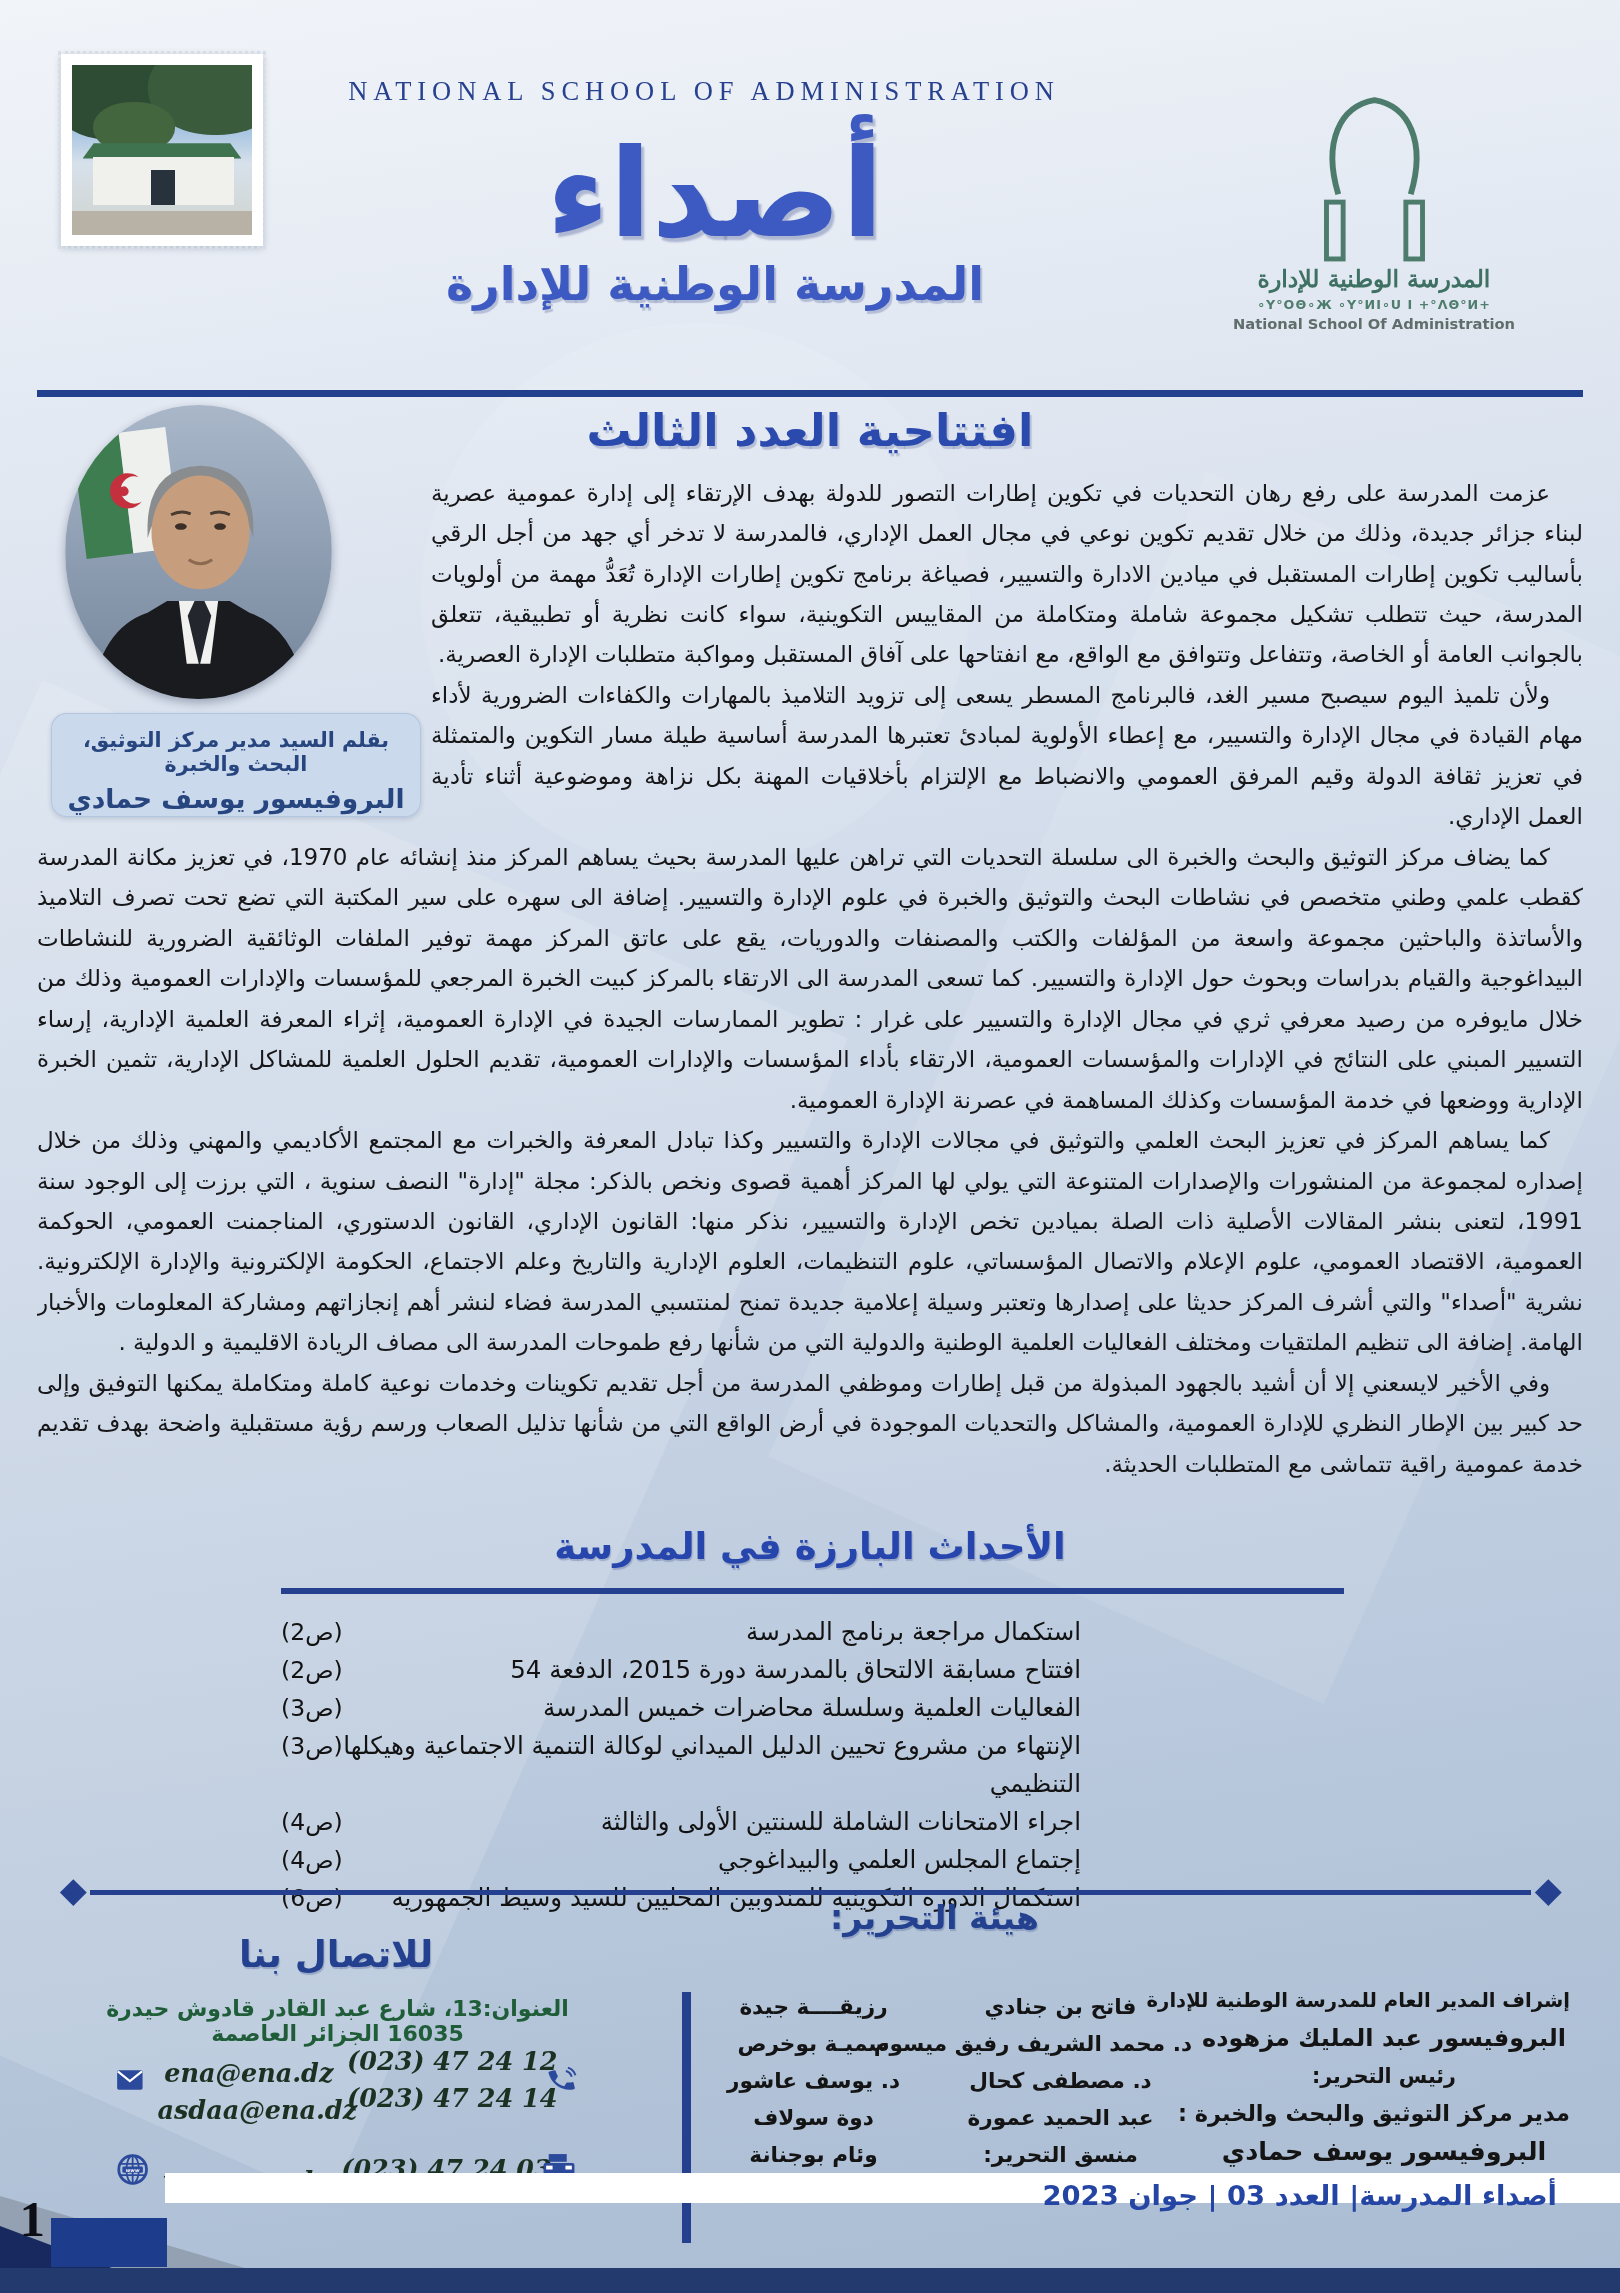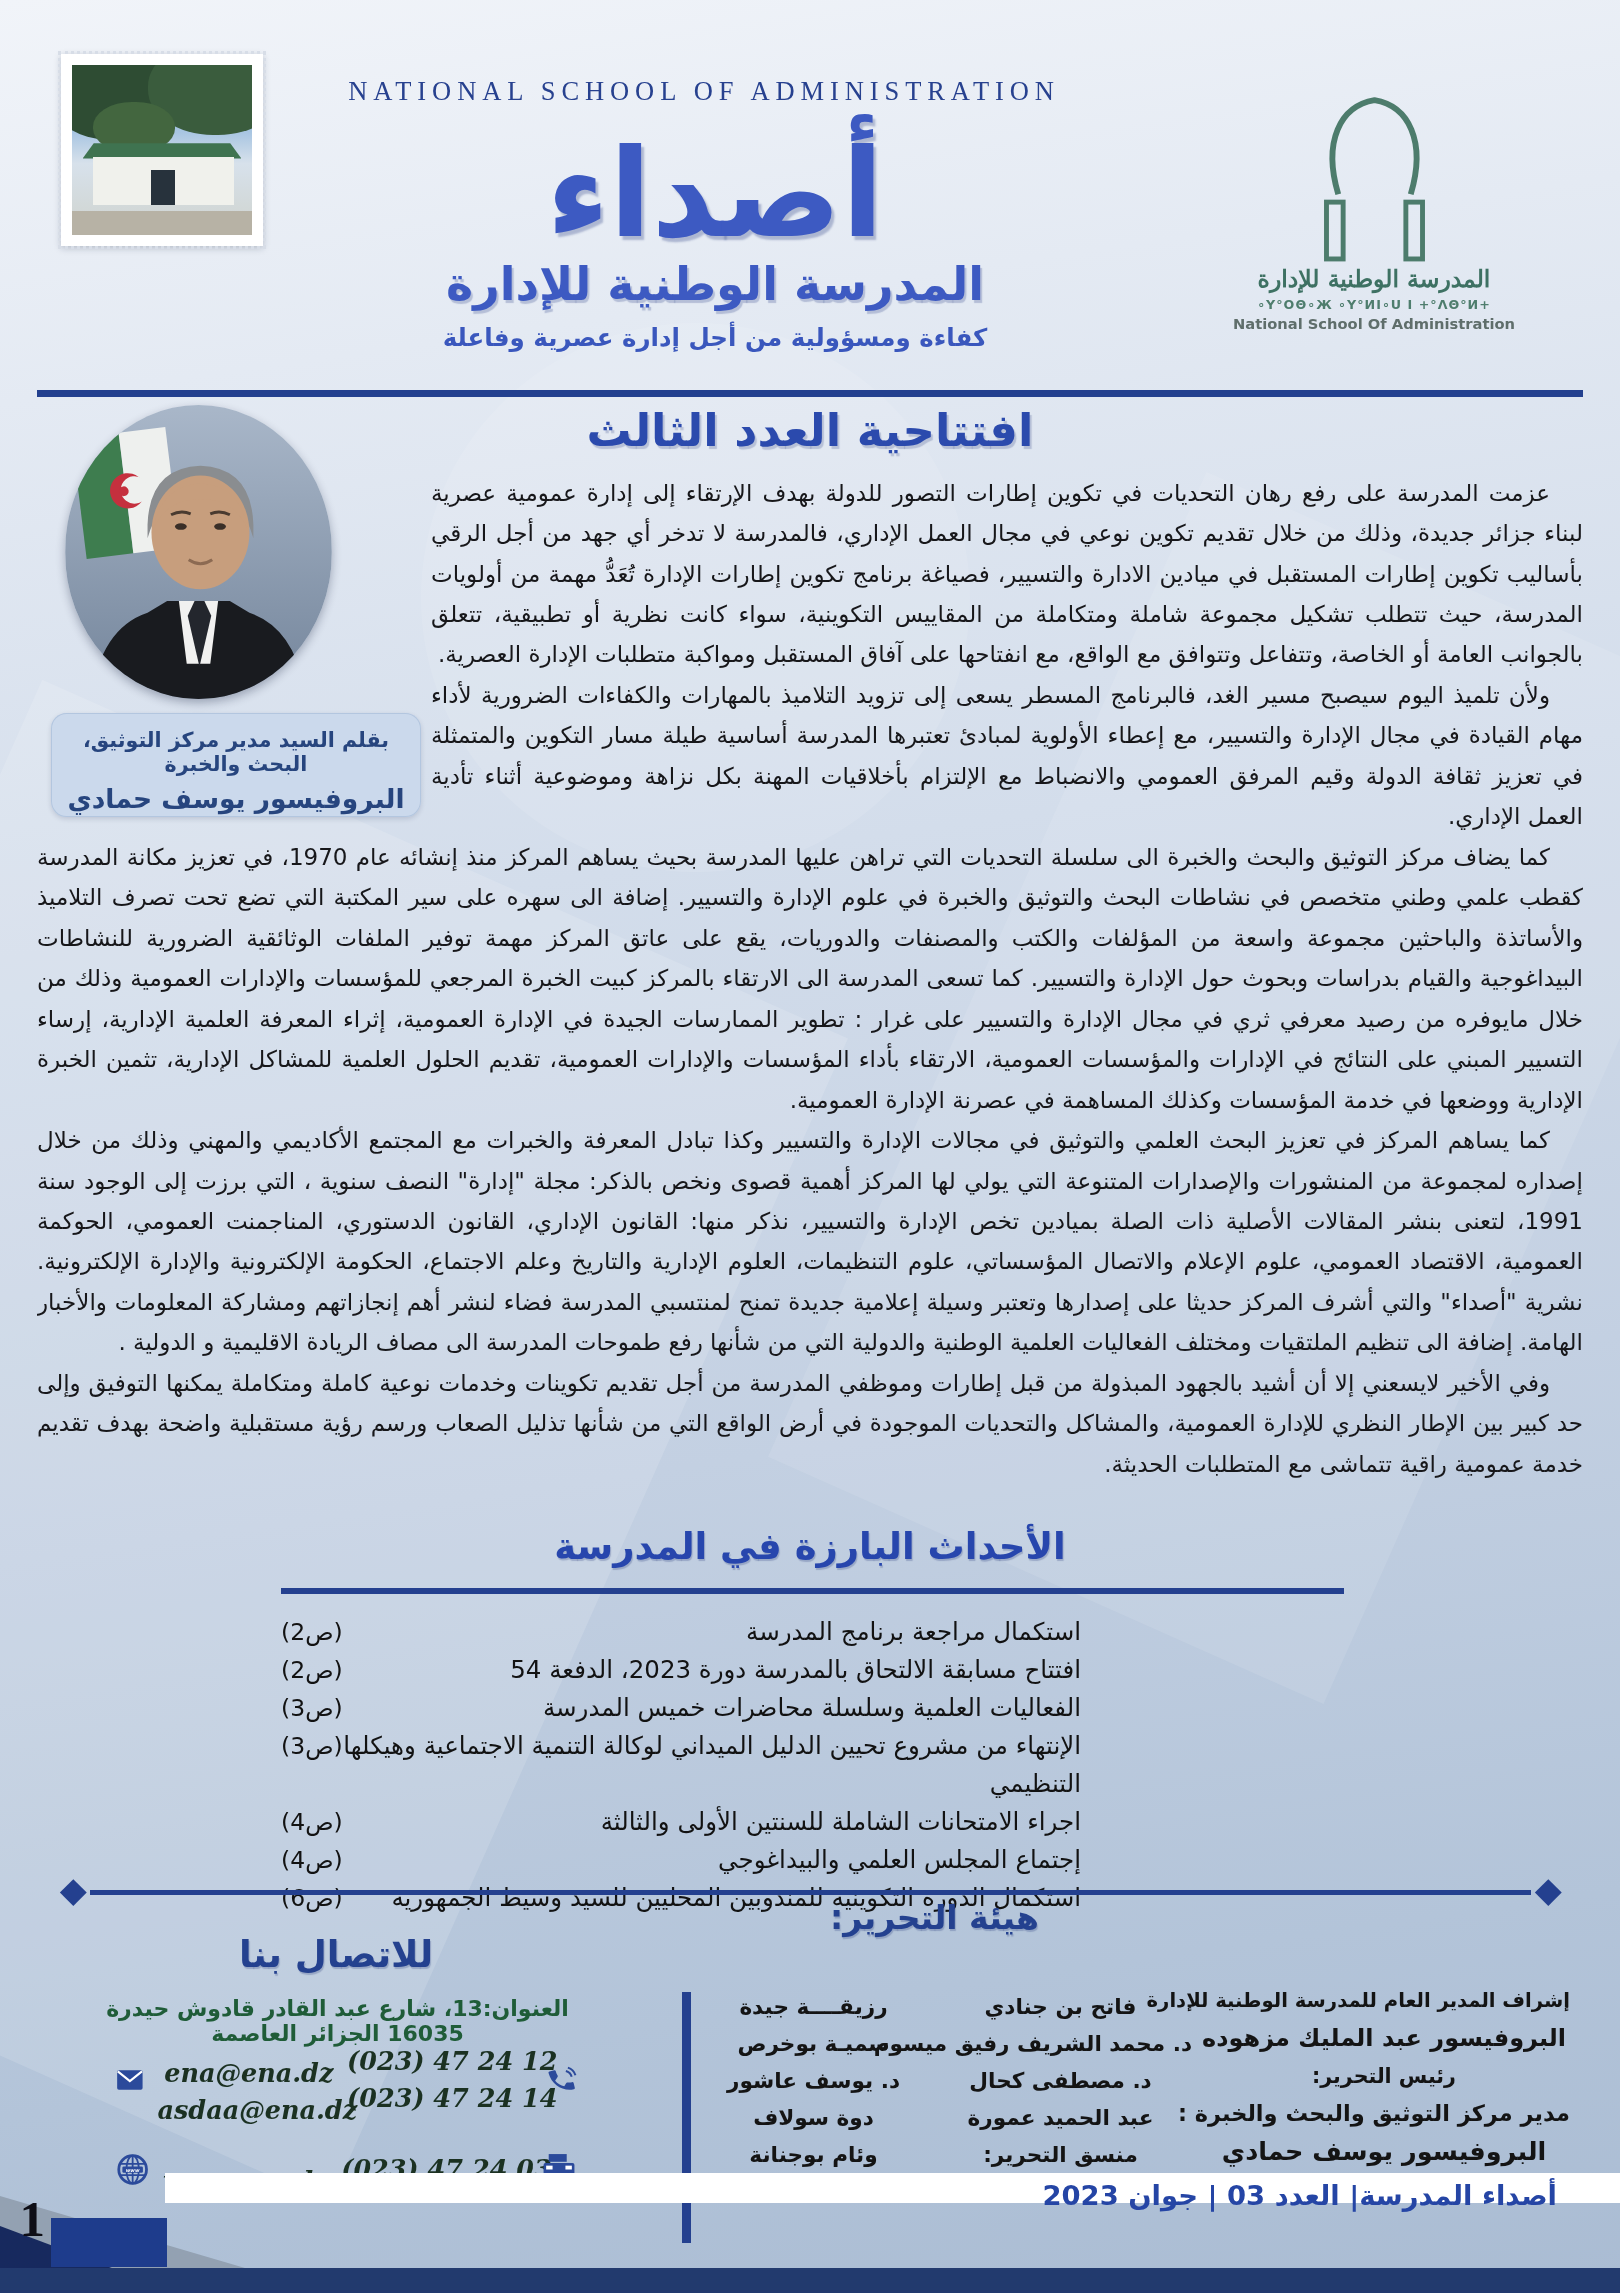--- a/index.html
+++ b/index.html
@@ -136,21 +136,20 @@
     </div>
   </div>
 
   <div class="en-title">
     <div class="en1">NATIONAL SCHOOL OF ADMINISTRATION</div>
   </div>
 
   <div class="masthead">
     <div class="m-title">أصداء</div>
     <div class="m-sub">المدرسة الوطنية للإدارة</div>
-    <div class="m-tag">كفاءة ومسؤولية من أجل إدارة عصرية وفاعلة</div>
   </div>
 
   <div class="logo">
     <svg width="147" height="208" viewBox="0 0 150 212">
       <path d="M38 142 C 22 88, 40 52, 75 46 C 110 52, 128 88, 112 142" fill="none" stroke="#4d7c6c" stroke-width="6"></path>
       <rect x="26" y="150" width="17" height="58" fill="none" stroke="#4d7c6c" stroke-width="5"></rect>
       <rect x="107" y="150" width="17" height="58" fill="none" stroke="#4d7c6c" stroke-width="5"></rect>
     </svg>
     <div class="logo-ar">المدرسة الوطنية للإدارة</div>
     <div class="logo-ber">∘Y°OΘ∘Ж  ∘Y°ИI∘U  I  +°ΛΘ°И+</div>
@@ -203,21 +202,21 @@
   </div>
 
   <div class="hl-header">الأحداث البارزة في المدرسة</div>
   <div class="hl-underline"></div>
   <div class="hl-list">
     <div class="hl-row">
       <span class="hl-title">استكمال مراجعة برنامج المدرسة</span>
       <span class="hl-page">(ص2)</span>
     </div>
     <div class="hl-row">
-      <span class="hl-title">افتتاح مسابقة الالتحاق بالمدرسة دورة 2023، الدفعة 54</span>
+      <span class="hl-title">افتتاح مسابقة الالتحاق بالمدرسة دورة 2015، الدفعة 54</span>
       <span class="hl-page">(ص2)</span>
     </div>
     <div class="hl-row">
       <span class="hl-title">الفعاليات العلمية وسلسلة محاضرات خميس المدرسة</span>
       <span class="hl-page">(ص3)</span>
     </div>
     <div class="hl-row">
       <span class="hl-title">الإنتهاء من مشروع تحيين الدليل الميداني لوكالة التنمية الاجتماعية وهيكلها التنظيمي</span>
       <span class="hl-page">(ص3)</span>
     </div>

